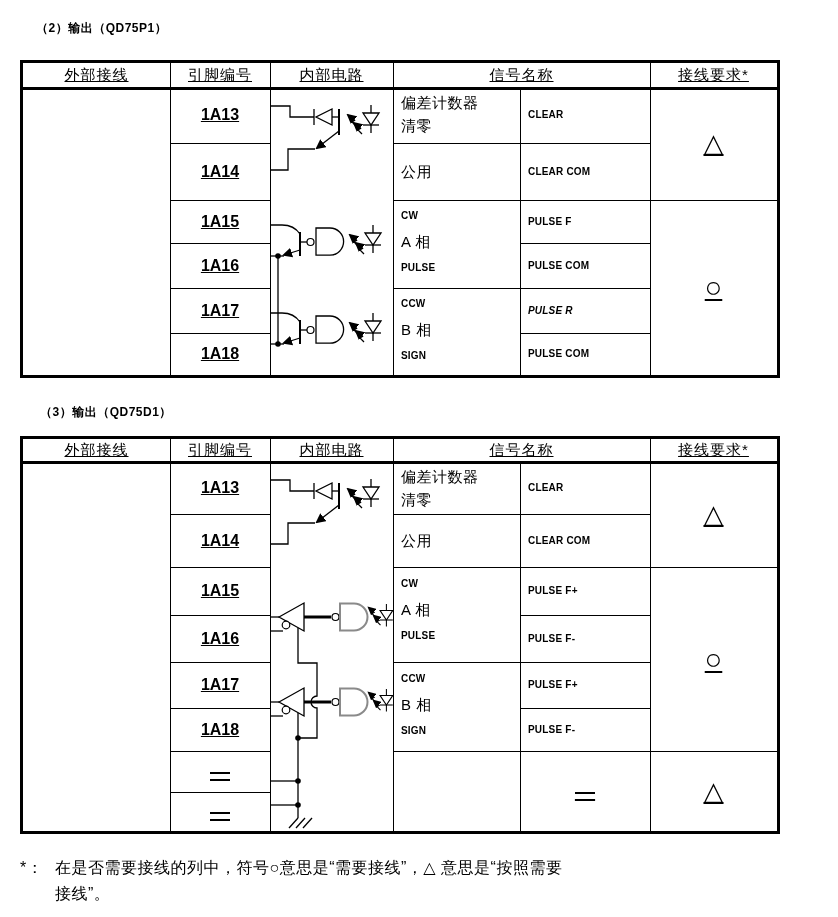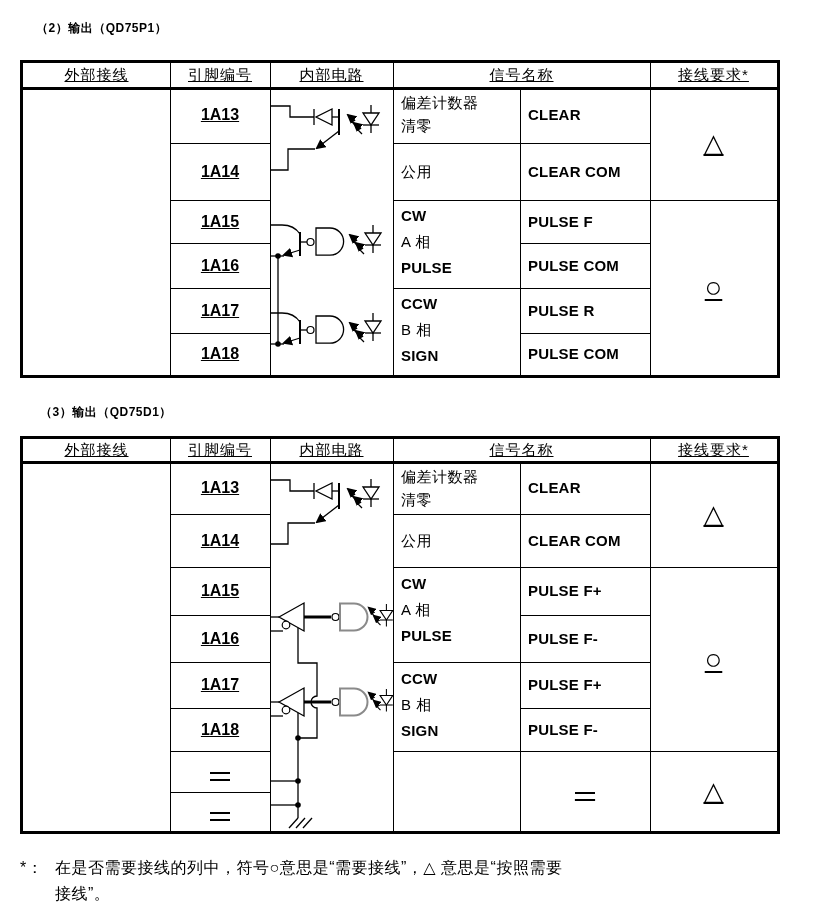--- a/index.html
+++ b/index.html
@@ -8,21 +8,21 @@
   .tbl{position:absolute;border:3px solid #000;background:#fff;}
   .vl{position:absolute;width:1px;background:#000;top:0;}
   .hl{position:absolute;height:1px;background:#000;}
   .hsep{position:absolute;left:0;width:100%;height:3px;background:#000;}
   .ct{position:absolute;text-align:center;text-decoration:underline;}
   .lt{position:absolute;text-align:left;}
   .hd{font-size:15px;letter-spacing:1px;}
   .pin{font-weight:bold;font-size:16px;}
   .pin.dash{font-size:20px;}
   .cn{font-size:15px;letter-spacing:0.5px;}
-  .sig{font-weight:bold;font-size:15px;letter-spacing:0.2px;white-space:nowrap;}
+  .sig{font-weight:bold;font-size:10px;letter-spacing:0.2px;white-space:nowrap;}
   .sym{font-size:26px;}
   .sym.circ{font-size:29px;}
   .title{position:absolute;font-size:12px;font-weight:bold;letter-spacing:0.5px;}
   .fn{position:absolute;font-size:16px;letter-spacing:0.5px;}
   svg{position:absolute;overflow:visible;}
   svg path,svg line,svg polygon,svg circle{fill:none;stroke:#000;stroke-width:1.3px;}
   svg .w2{stroke-width:2px;} svg .w3{stroke-width:3px;}
   svg .dot{fill:#000;stroke:none;}
   svg .bub{fill:#fff;stroke:#000;stroke-width:1.2px;}
   svg .gy{stroke:#8a8a8a;stroke-width:2px;}
@@ -138,21 +138,21 @@
   <div class="lt" style="left:378px;top:228px;">
     <div class="sig" style="line-height:26px;">CCW</div>
     <div class="cn" style="line-height:26px;">B 相</div>
     <div class="sig" style="line-height:26px;">SIGN</div>
   </div>
 
   <div class="lt sig" style="left:505px;top:24px;height:56px;line-height:56px;">CLEAR</div>
   <div class="lt sig" style="left:505px;top:80px;height:57px;line-height:57px;">CLEAR COM</div>
   <div class="lt sig" style="left:505px;top:137px;height:43px;line-height:43px;">PULSE F</div>
   <div class="lt sig" style="left:505px;top:180px;height:45px;line-height:45px;">PULSE COM</div>
-  <div class="lt sig" style="left:505px;top:225px;height:45px;line-height:45px;">PULSE R</div>
+  <div class="lt sig" style="left:505px;top:225px;height:45px;line-height:45px;font-style:italic;">PULSE R</div>
   <div class="lt sig" style="left:505px;top:270px;height:42px;line-height:42px;">PULSE COM</div>
 
   <div class="ct sym" style="left:627px;width:127px;top:24px;height:113px;line-height:113px;">△</div>
   <div class="ct sym circ" style="left:627px;width:127px;top:137px;height:175px;line-height:175px;">○</div>
 
   <svg style="left:247px;top:24px;" width="123" height="288" viewBox="0 0 123 288">
     <use href="#optoA"></use>
     <use href="#ocgate" transform="translate(0,138)"></use>
     <use href="#ocgate" transform="translate(0,226)"></use>
     <path d="M0 169 H14"></path>

